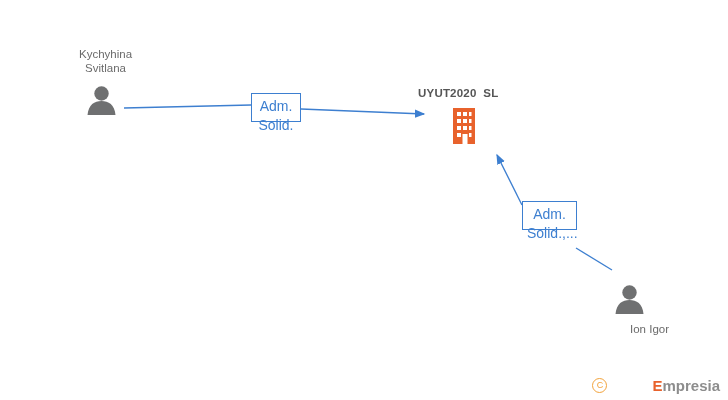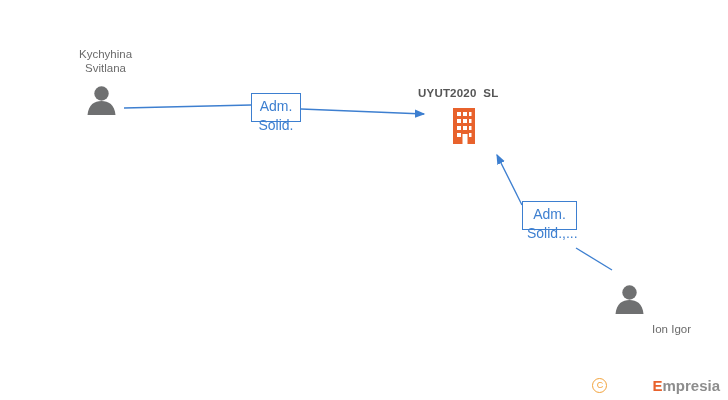--- a/index.html
+++ b/index.html
@@ -139,20 +139,20 @@
 
   <div class="edge-label" style="left:522px; top:201px; width:55px; height:29px;">Adm.
 Solid.,...</div>
 
   <div class="person-icon" style="left:613px; top:283px;">
     <svg width="33" height="33" viewBox="0 0 33 33">
       <circle cx="16.5" cy="9.5" r="7.2" fill="#6f7071"></circle>
       <path d="M2.5,31 C3.4,20.5 9.5,17 16.5,17 C23.5,17 29.6,20.5 30.5,31 Z" fill="#6f7071"></path>
     </svg>
   </div>
-  <div class="node-label" style="left:576px; top:322px; width:115px;text-align:right;">Ion Igor</div>
+  <div class="node-label" style="left:592px; top:322px; width:115px;">Ion Igor</div>
 
   <div class="watermark">
     <span class="wm-c">C</span>
     <span class="wm-text"><span class="o">E</span><span>mpresia</span></span>
   </div>
 
 </div>
 
 </body></html>

